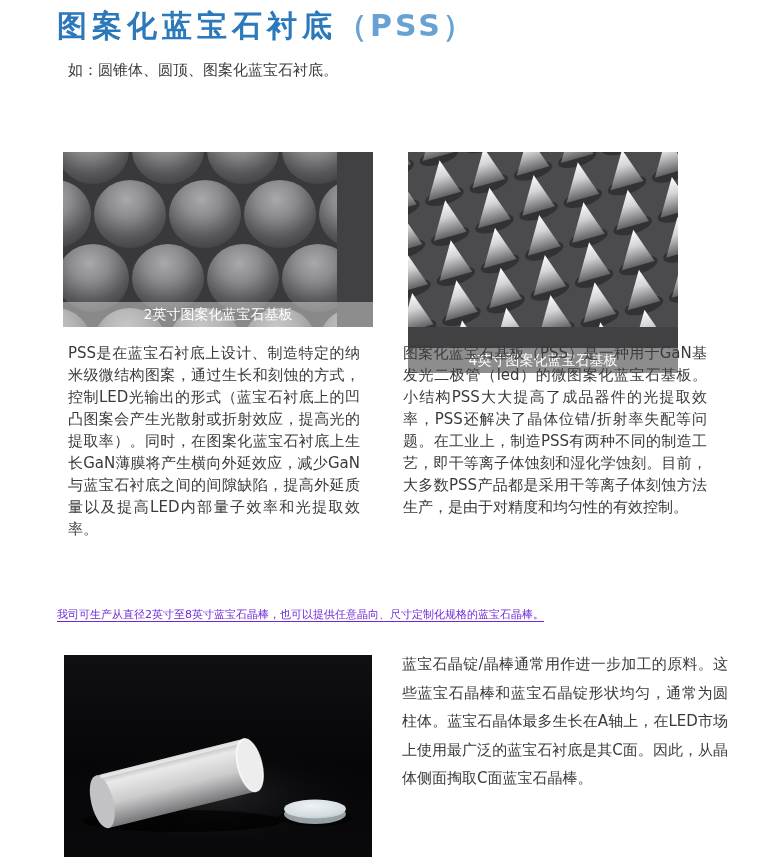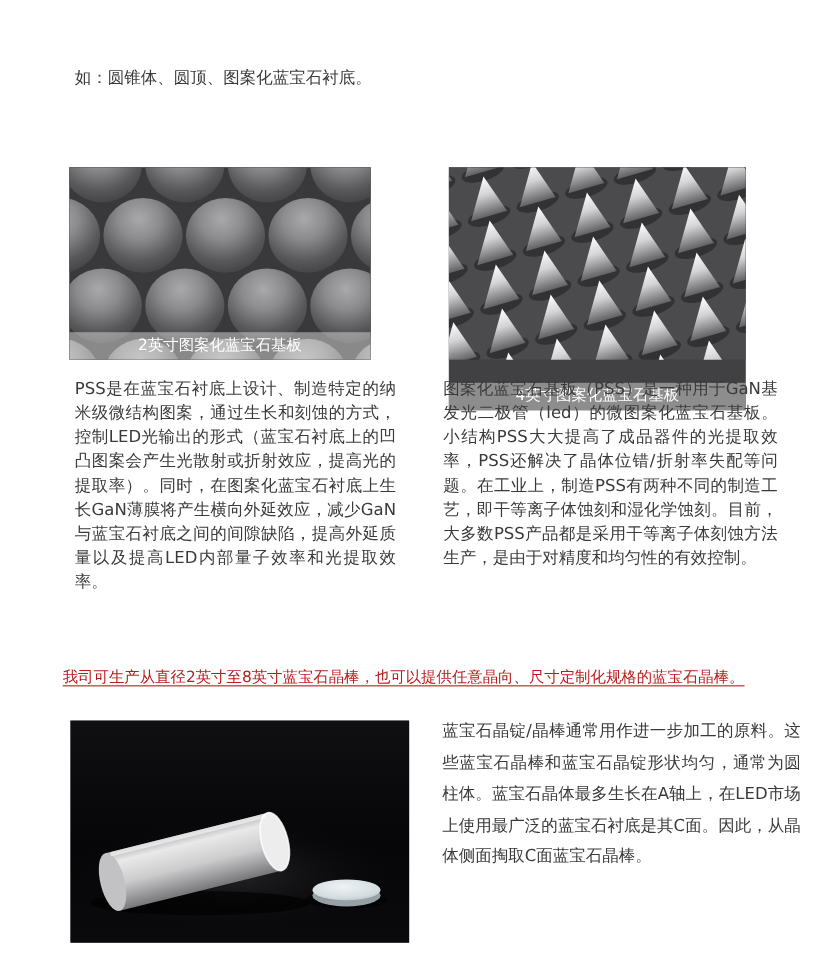--- a/index.html
+++ b/index.html
@@ -15,45 +15,46 @@
   }
   #title-pss{top:6px;}
   #title-ingot{top:561px;letter-spacing:6px;}
   .title-paren{color:#68a2d3;letter-spacing:3px;}
   
   .intro{position:absolute;left:68px;top:56px;width:678px;font-size:15px;line-height:28px;}
   .intro p{margin:0;}
   .intro p + p{margin-top:4px;}
   
   .fig{position:absolute;top:152px;margin:0;overflow:hidden;background:#414143;}
-  #fig-2inch{left:63px;width:274px;height:175px;}
+  #fig-2inch{left:63px;width:310px;height:175px;}
   #fig-4inch{left:408px;width:270px;height:221px;}
   .fig svg{display:block;}
   .fig-caption{
     position:absolute;left:0;right:0;bottom:0;height:25px;line-height:25px;
     text-align:center;background:rgba(235,235,235,0.45);color:#ffffff;font-size:14px;
   }
   
   .col{position:absolute;top:342px;margin:0;font-size:15px;line-height:22px;text-align:justify;}
   #col-left{left:68px;width:292px;}
   #col-right{left:403px;width:304px;}
   
   .ingot-link{
-    position:absolute;left:57px;top:607px;font-size:14px;color:#b91c1c;
+    position:absolute;left:57px;top:607px;font-size:11px;color:#6d28d9;
     text-decoration:underline;text-underline-offset:3px;cursor:pointer;white-space:nowrap;
   }
   
   #fig-rod{position:absolute;left:64px;top:655px;width:308px;height:202px;margin:0;background:#08080a;overflow:hidden;}
   #rod-text{position:absolute;left:402px;top:650px;width:326px;margin:0;font-size:15px;line-height:28.5px;text-align:justify;}
 </style>
 </head>
 <body>
 
 <div class="page">
 
+  <h1 class="h-title" id="title-pss"><span>图案化蓝宝石衬底</span><span class="title-paren">（PSS）</span></h1>
 
   <div class="intro">
     <p>如：圆锥体、圆顶、图案化蓝宝石衬底。</p>
   </div>
 
   <figure class="fig" id="fig-2inch">
     <svg width="274" height="175" viewBox="0 0 274 175">
       <defs>
         <radialGradient id="gDome" cx="45%" cy="28%" r="78%">
           <stop offset="0%" stop-color="#a9a9ab"></stop>

